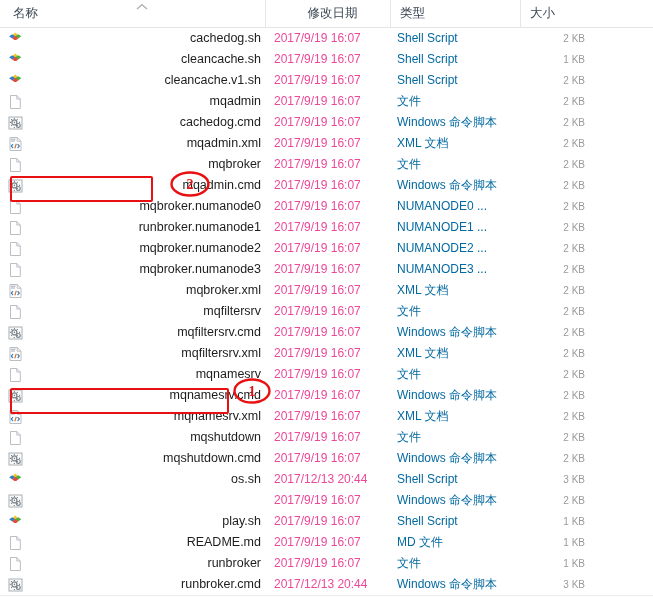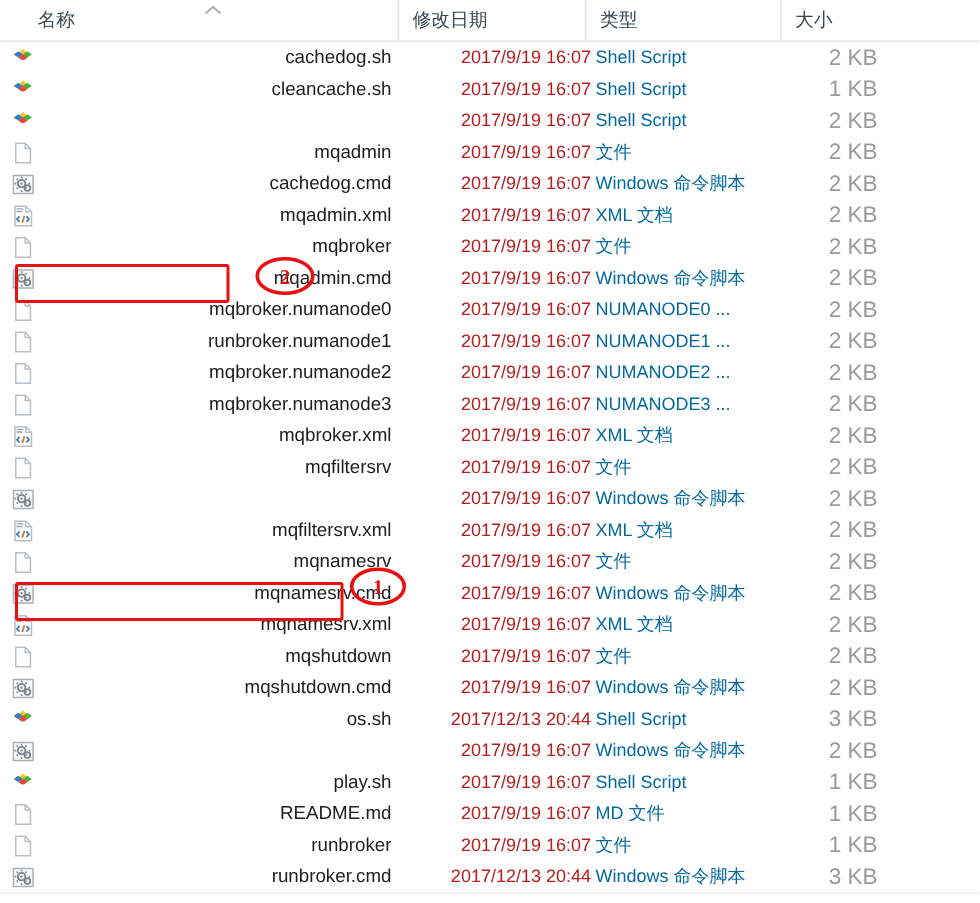--- a/index.html
+++ b/index.html
@@ -36,22 +36,22 @@
     line-height: 27px;
     font-size: 12.5px;
     color: #3b4754;
     white-space: nowrap;
     padding-left: 9px;
     box-sizing: border-box;
   }
   .col-header .hcell.divided {
     border-left: 1px solid #e4e6e8;
   }
-  .hcell.name  { left: 16px;   width: 265px; }
-  .hcell.date  { left: 265px; width: 125px; }
+  .hcell.name  { left: 4px;   width: 265px; }
+  .hcell.date  { left: 265px; width: 125px; text-align: center; }
   .hcell.type  { left: 390px; width: 130px; }
   .hcell.size  { left: 520px; width: 157px; }
 
   
   .sort-chevron {
     position: absolute;
     left: 136px;
     top: 3px;
     width: 12px;
     height: 8px;
@@ -83,35 +83,34 @@
   }
   .cell.name {
     left: 26px;
     width: 235px;
     color: #1d1d1d;
     text-align: right;
   }
   .cell.date {
     left: 274px;
     width: 120px;
-    color: #b91c1c;
+    color: #ec4899;
     font-size: 12px;
-    text-align: right;
   }
   .cell.type {
     left: 397px;
     width: 122px;
     color: #0369a1;
     font-size: 12px;
   }
   .cell.size {
     left: 520px;
     width: 65px;
     color: #9a9a9a;
-    font-size: 15px;
+    font-size: 10px;
     text-align: right;
   }
 
   
   .icon {
     position: absolute;
     left: 8px;
     top: 3px;
     width: 15px;
     height: 16px;
@@ -194,20 +193,21 @@
         <span class="icon">
           <svg width="15" height="16" viewBox="0 0 15 16">
             <polygon points="7.3,1.6 11.2,5.3 7.3,9.0 3.4,5.3" fill="#f5c518"></polygon>
             <polygon points="4.2,3.2 7.3,5.3 4.2,7.4 1.1,5.3" fill="#2f7fd1"></polygon>
             <polygon points="10.2,3.2 13.3,5.3 10.2,7.4 7.3,5.3" fill="#4caf3f"></polygon>
             <polygon points="7.3,5.0 10.4,7.3 7.3,9.7 4.2,7.3" fill="#e24b3a"></polygon>
             <polygon points="6.1,9.0 12.4,9.0 12.4,14.4 6.1,14.4" fill="#ffffff"></polygon>
             <polygon points="7.0,9.8 11.9,11.6 7.0,13.6" fill="#9b9b9b" opacity=".0"></polygon>
           </svg>
         </span>
+        <span class="cell name">cleancache.v1.sh</span>
         <span class="cell date">2017/9/19 16:07</span>
         <span class="cell type">Shell Script</span>
         <span class="cell size">2 KB</span>
       </div>
       <div class="row">
         <span class="icon">
           <svg width="15" height="16" viewBox="0 0 15 16">
             <path d="M2.5 1.5h6.3L12.3 5v9.5H2.5z" fill="#ffffff" stroke="#b9bec4" stroke-width="1"></path>
             <path d="M8.8 1.5V5h3.5" fill="none" stroke="#b9bec4" stroke-width="1"></path>
           </svg>
@@ -354,20 +354,21 @@
       <div class="row">
         <span class="icon">
           <svg width="15" height="16" viewBox="0 0 15 16">
             <rect x="1" y="2" width="13" height="12" fill="#fbfbfb" stroke="#a9b0b6" stroke-width="1"></rect>
             <circle cx="6.4" cy="7.4" r="2.5" fill="none" stroke="#7d868e" stroke-width="1.3"></circle>
             <circle cx="6.4" cy="7.4" r="0.8" fill="#7d868e"></circle>
             <path d="M6.4 4.0v-1.1M6.4 11.9v1.1M2.9 7.4H1.8M11.0 7.4h1.1M8.9 4.9l.8-.8M3.9 10.0l-.8.8M8.9 10.0l.8.8M3.9 4.9l-.8-.8" stroke="#7d868e" stroke-width="1.1"></path>
             <circle cx="10.3" cy="10.4" r="1.9" fill="none" stroke="#7d868e" stroke-width="1.2"></circle>
           </svg>
         </span>
+        <span class="cell name">mqfiltersrv.cmd</span>
         <span class="cell date">2017/9/19 16:07</span>
         <span class="cell type">Windows 命令脚本</span>
         <span class="cell size">2 KB</span>
       </div>
       <div class="row">
         <span class="icon">
           <svg width="15" height="16" viewBox="0 0 15 16">
             <path d="M2 1.5h7.2L13 5.2v9.3H2z" fill="#ffffff" stroke="#b9bec4" stroke-width="1"></path>
             <path d="M9.2 1.5V5.2H13" fill="none" stroke="#b9bec4" stroke-width="1"></path>
             <path d="M3 3.2h4.6M3 5.0h4.0" stroke="#9aa2aa" stroke-width="0.9"></path>

